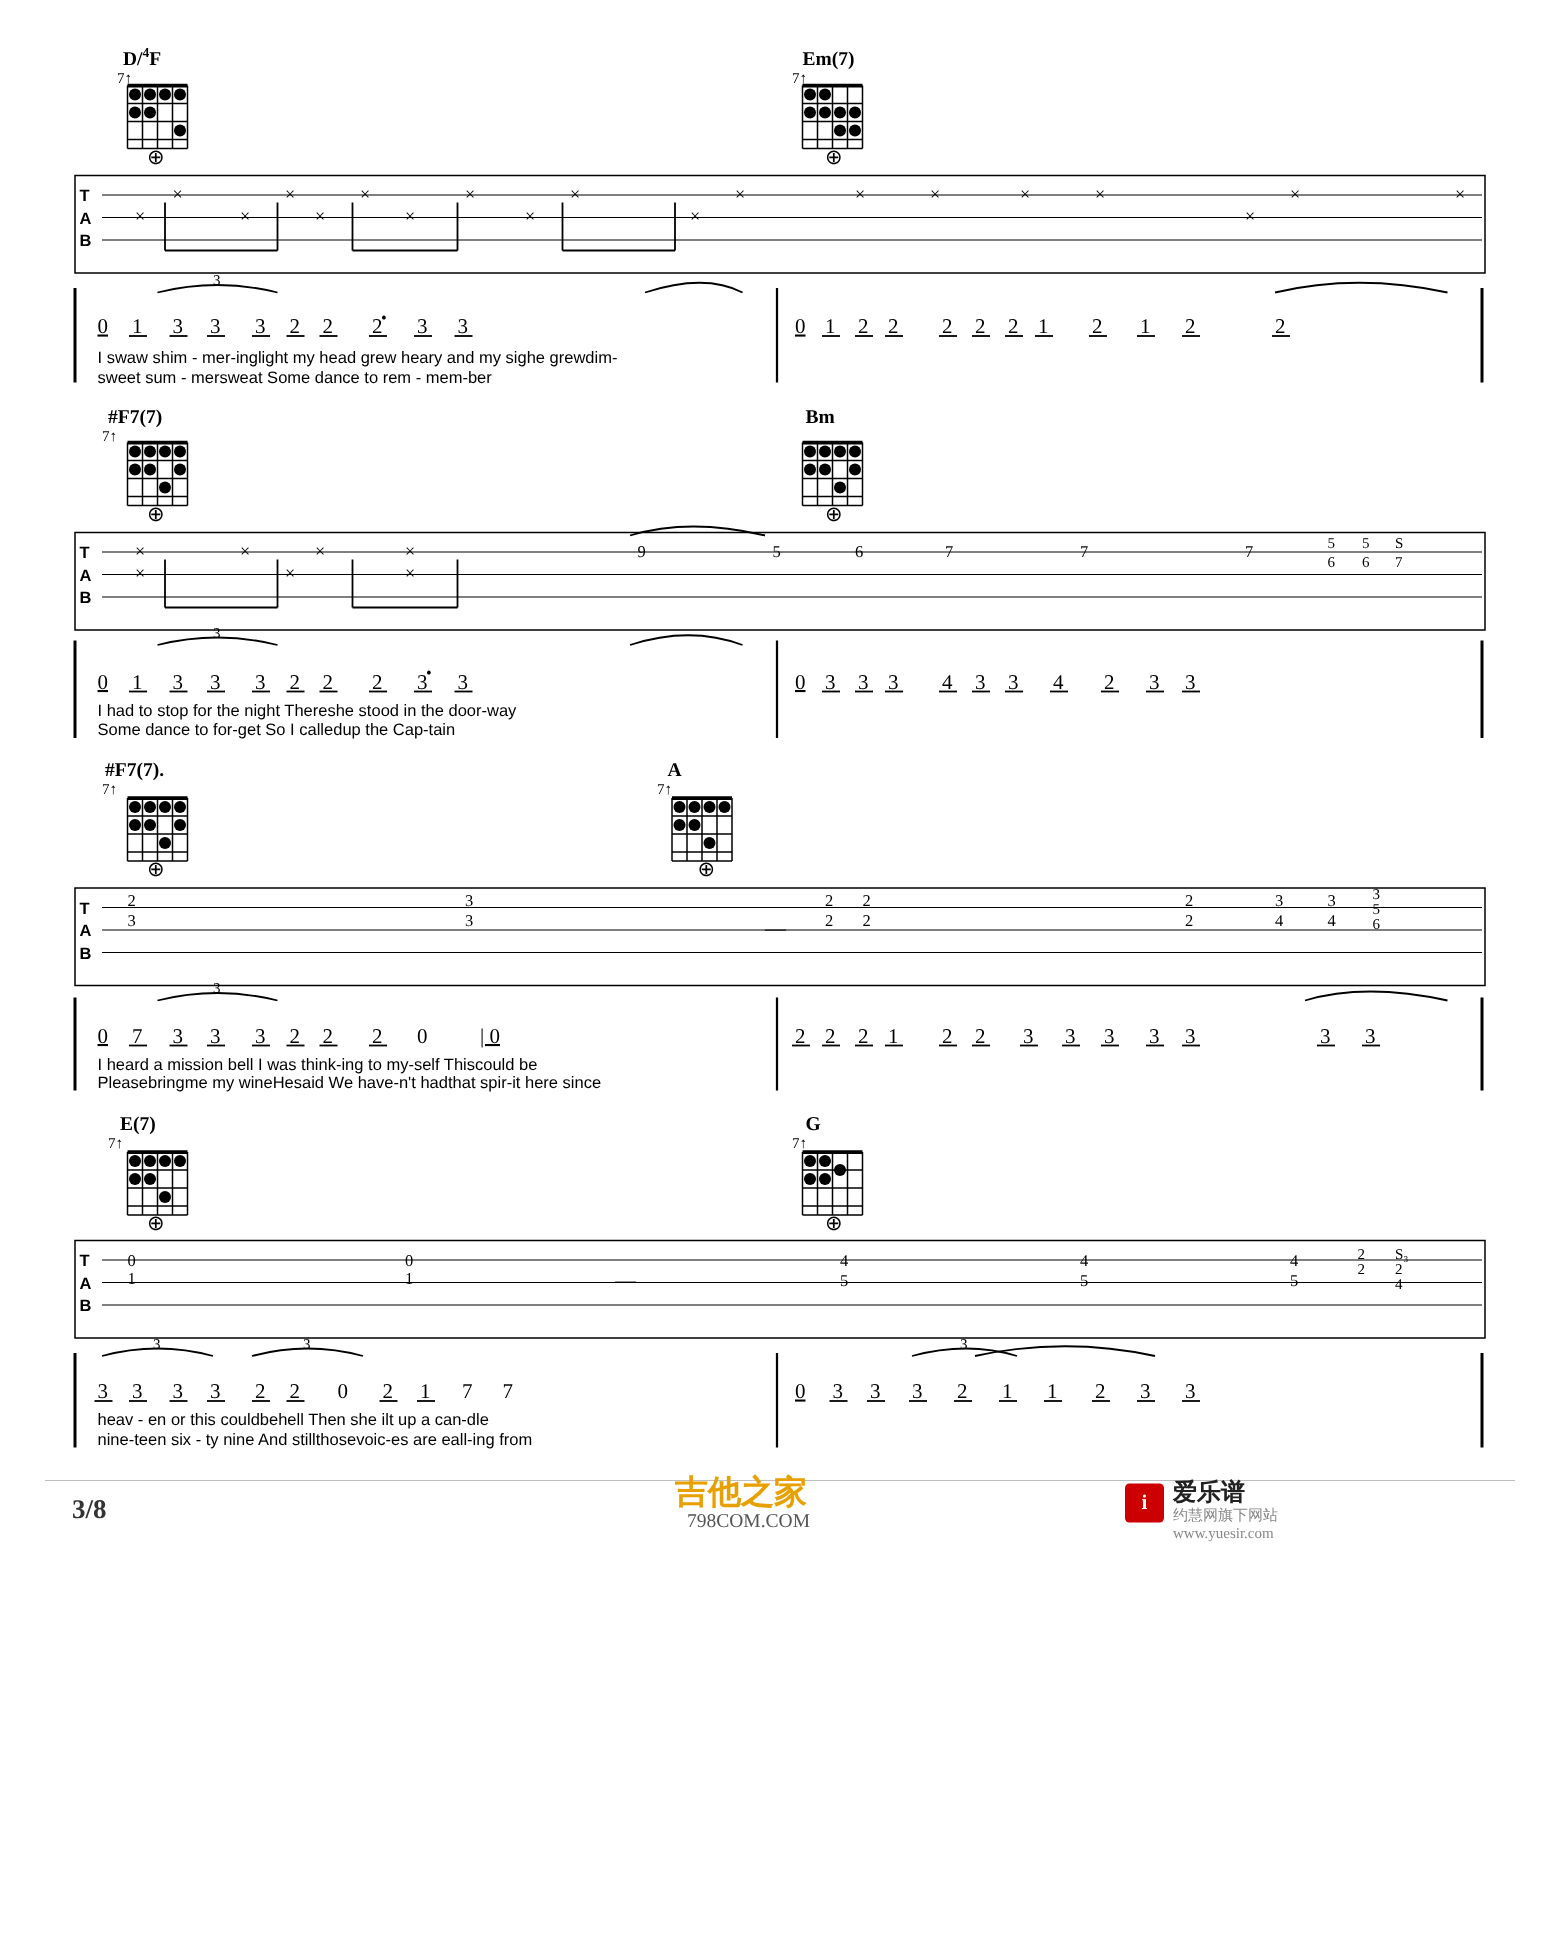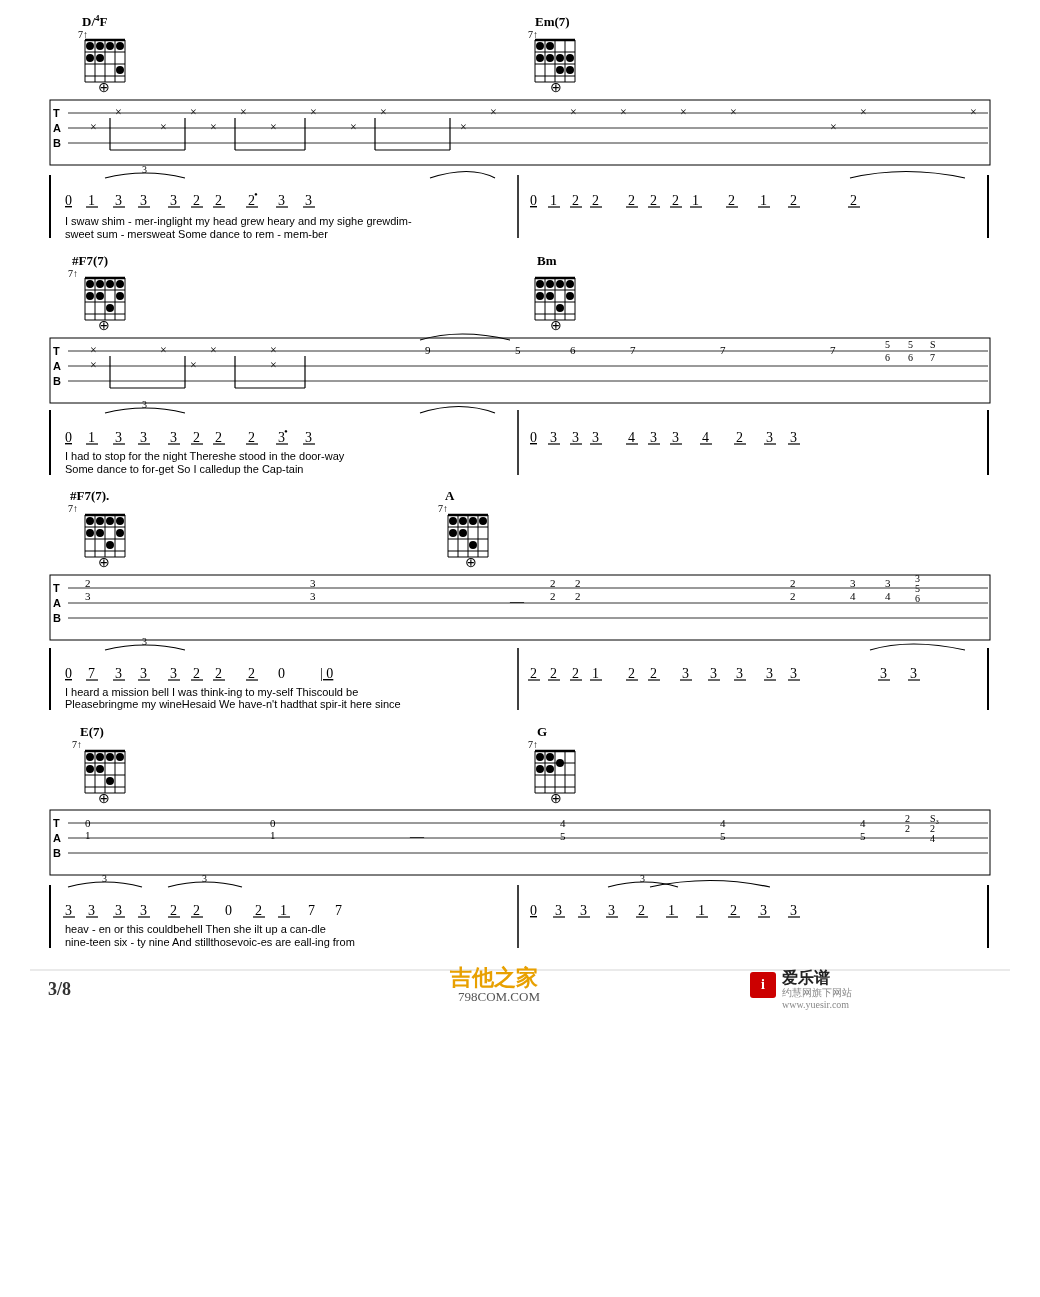--- a/index.html
+++ b/index.html
@@ -17,21 +17,21 @@
       min-height: 1297px;
       background: #fff;
       position: relative;
       padding: 10px 30px 60px 30px;
     }
 
     
     .score-page {
       position: relative;
       width: 980px;
-      margin: 0 auto;
+      margin: 17px auto;
       text-align: right;
     }
 
     
     svg text {
       font-family: 'Times New Roman', Times, serif;
     }
   </style>
 </head>
 <body>

